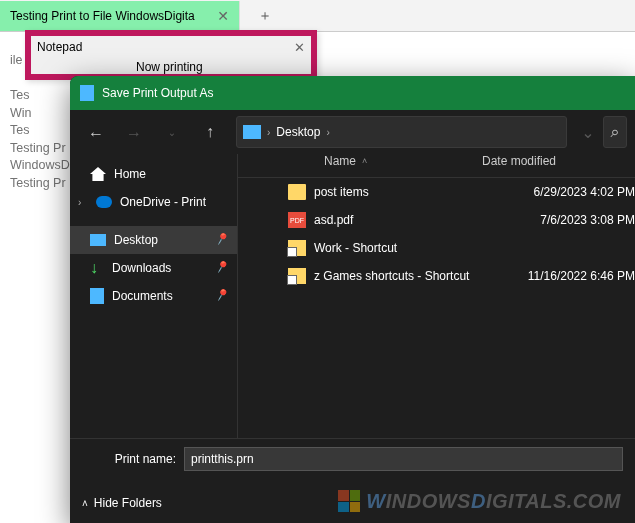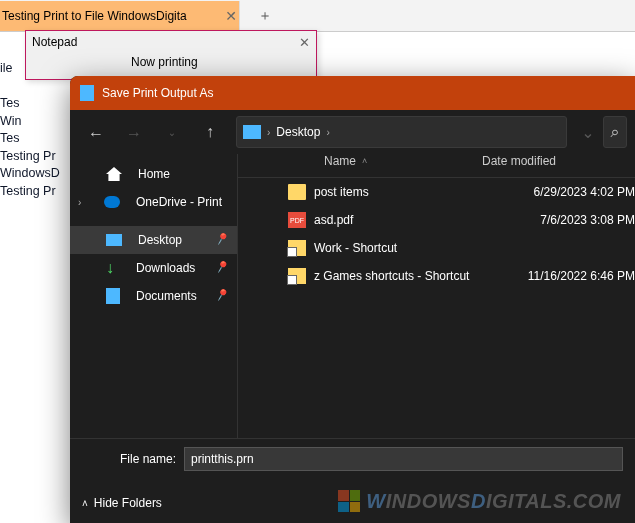--- a/index.html
+++ b/index.html
@@ -1,52 +1,52 @@
 <!DOCTYPE html>
 <html><head>
 <meta charset="utf-8">
 <style>
 * { margin: 0; padding: 0; box-sizing: border-box; font-family: 'Segoe UI', Tahoma, sans-serif; }
 body { width: 635px; height: 523px; background: #fff; position: relative; overflow: hidden; }
 
 
 .tab-bar { height: 32px; background: #f3f3f3; border-bottom: 1px solid #ccc; display: flex; align-items: center; }
-.tab { height: 30px; background: #fdba74; display: flex; align-items: center; padding: 0 2px; font-size: 12px; min-width: 240px; border-right: 1px solid #ddd; gap: 15px; }
+.tab { height: 30px; background: #86efac; display: flex; align-items: center; padding: 0 10px; font-size: 12px; min-width: 240px; border-right: 1px solid #ddd; gap: 15px; }
 .tab-close { margin-left: auto; color: #666; font-size: 14px; }
 .tab-add { margin-left: 18px; color: #555; font-size: 14px; }
 
 
-.now-printing { position: absolute; top: 30px; left: 25px; width: 292px; height: 50px; background: #f0f0f0; border: 1px solid #be185d; box-shadow: 2px 2px 6px rgba(0,0,0,0.15); }
+.now-printing { position: absolute; top: 30px; left: 25px; width: 292px; height: 50px; background: #f0f0f0; border: 6px solid #be185d; box-shadow: 2px 2px 6px rgba(0,0,0,0.15); }
 .np-title-bar { height: 22px; display: flex; align-items: center; padding: 0 6px; font-size: 12px; }
 .np-close { margin-left: auto; color: #666; font-size: 13px; }
 .np-body { padding: 2px 0 0 105px; font-size: 12px; }
 
 
-.bg-text { position: absolute; top: 52px; left: 0; font-size: 12.5px; line-height: 1.4; color: #0f172a; white-space: pre; margin-top: 8px; }
+.bg-text { position: absolute; top: 52px; left: 10px; font-size: 12.5px; line-height: 1.4; color: #737373; white-space: pre; }
 
 
 .dialog { position: absolute; top: 76px; left: 70px; width: 565px; height: 447px; background: #1e1e1e; color: #fff; box-shadow: 0 8px 30px rgba(0,0,0,0.5); border-top-left-radius: 8px; display: flex; flex-direction: column; }
-.dlg-title { height: 34px; display: flex; align-items: center; padding: 0 10px; font-size: 12px; background: #c2410c; border-top-left-radius: 8px; }
+.dlg-title { height: 34px; display: flex; align-items: center; padding: 0 10px; font-size: 12px; background: #15803d; border-top-left-radius: 8px; }
 .dlg-title .doc-icon { width: 14px; height: 16px; background: #4db8ff; margin-right: 8px; }
 
 .nav-bar { height: 44px; display: flex; align-items: center; padding: 0 8px; gap: 2px; }
 .nav-btn { width: 36px; height: 32px; display: flex; align-items: center; justify-content: center; color: #ccc; }
 .nav-btn.disabled { color: #555; }
 .addr-bar { flex: 1; height: 32px; background: #2d2d2d; border: 1px solid #3a3a3a; display: flex; align-items: center; padding: 0 6px; margin: 0 6px; border-radius: 3px; }
 .crumb-icon { width: 18px; height: 14px; background: #4db8ff; margin-right: 4px; }
 .crumb { font-size: 12px; padding: 0 4px; color: #fff; }
 .chev { color: #aaa; font-size: 10px; padding: 0 2px; }
 .search-stub { width: 24px; height: 32px; background: #2d2d2d; border: 1px solid #3a3a3a; border-radius: 3px; display: flex; align-items: center; justify-content: center; color: #ccc; }
 
 .toolbar { height: 32px; display: flex; align-items: center; padding: 0 10px; font-size: 12px; gap: 24px; border-bottom: 1px solid #333; }
 .tb-item { color: #fff; display: flex; align-items: center; gap: 4px; }
 
 .body-row { flex: 1; display: flex; overflow: hidden; }
 .nav-pane { width: 168px; border-right: 1px solid #333; padding: 6px 0; font-size: 12px; overflow: hidden; }
-.nav-item { height: 28px; display: flex; align-items: center; padding: 0 8px 0 36px; gap: 16px; color: #fff; white-space: nowrap; }
+.nav-item { height: 28px; display: flex; align-items: center; padding: 0 8px 0 20px; gap: 8px; color: #fff; white-space: nowrap; }
 .nav-item.sel { background: #3a3a3a; }
 .nav-item.sub { padding-left: 8px; }
 .nav-item .exp { width: 10px; color: #aaa; font-size: 10px; }
 .house-icon { width: 16px; height: 14px; background: #fff; clip-path: polygon(50% 0, 100% 50%, 85% 50%, 85% 100%, 15% 100%, 15% 50%, 0 50%); }
 .cloud-icon { width: 16px; height: 12px; background: #0078d4; border-radius: 6px; }
 .desk-icon { width: 16px; height: 12px; background: #4db8ff; }
 .down-icon { width: 14px; height: 14px; color: #4dd865; font-size: 16px; line-height: 14px; }
 .docs-icon { width: 14px; height: 16px; background: #4db8ff; }
 .pin-icon { color: #888; font-size: 12px; margin-left: auto; transform: rotate(30deg); }
 .nav-sep { height: 10px; }
@@ -190,21 +190,21 @@
             <div class="fi shortcut"></div>
             <div class="fname">z Games shortcuts - Shortcut</div>
             <div class="fdate">11/16/2022 6:46 PM</div>
           </div>
         </div>
     </div>
   </div>
 
   <div class="inputs">
     <div class="inp-row">
-      <div class="inp-label">File name:</div>
+      <div class="inp-label">Print name:</div>
       <input class="inp-field" value="printthis.prn" style="">
     </div>
   </div>
 
   <div class="footer">
     <div class="hide-folders">
       <span style="font-size:10px">˄</span>
       <span>Hide Folders</span>
     </div>
   </div>

